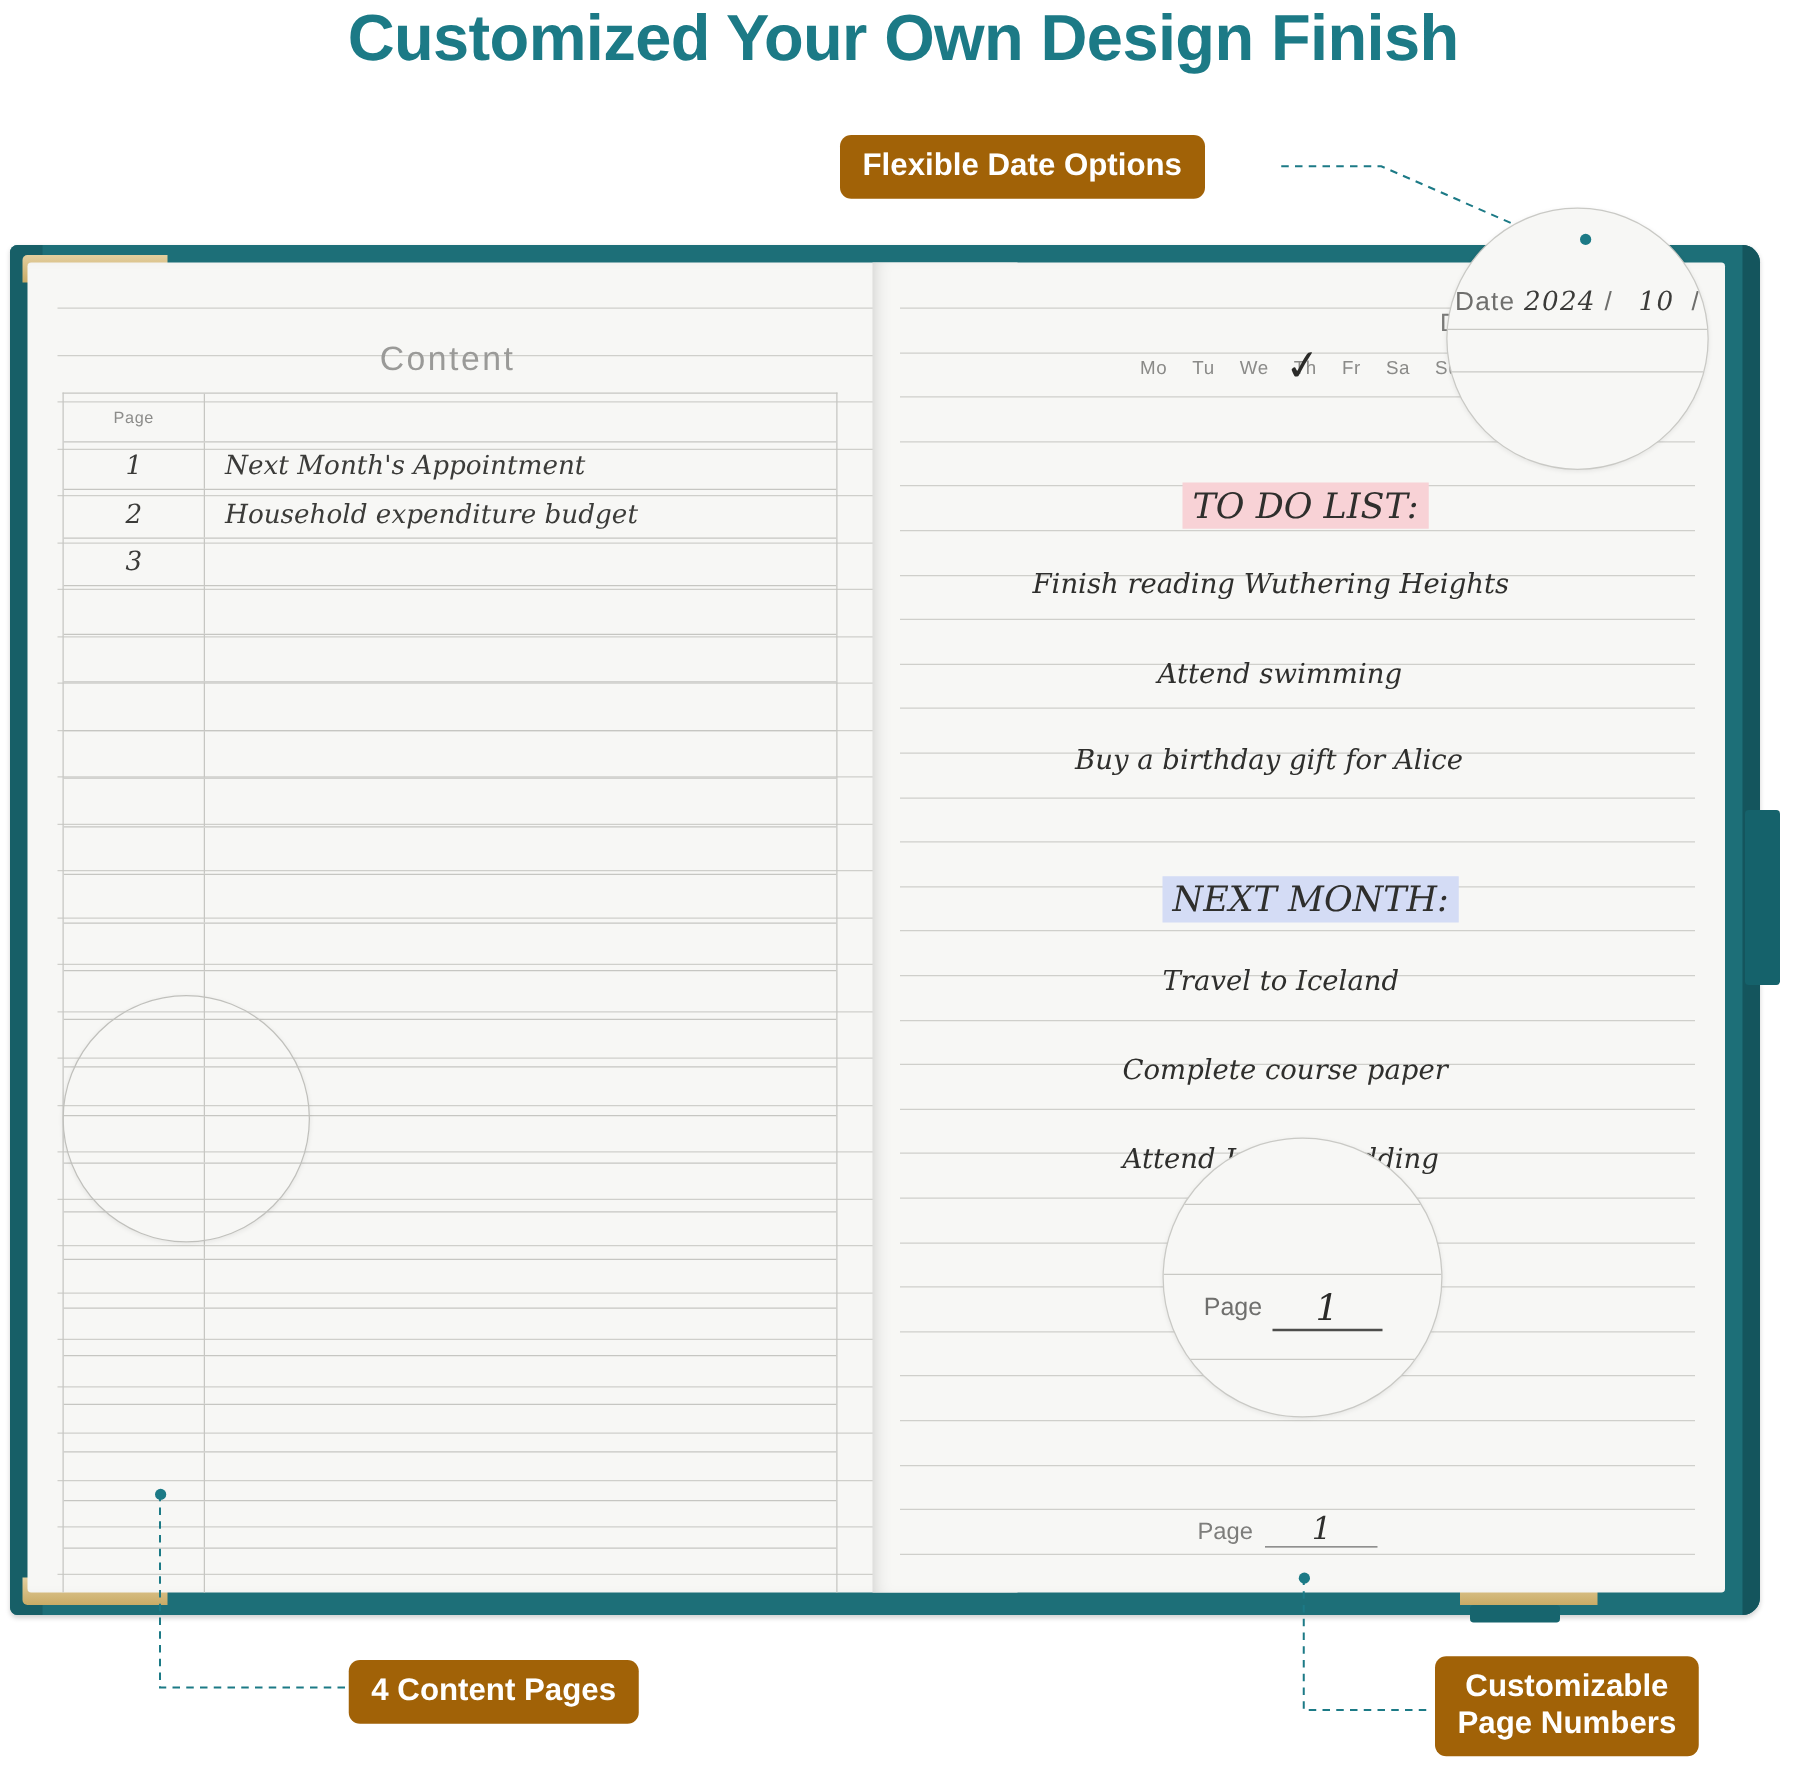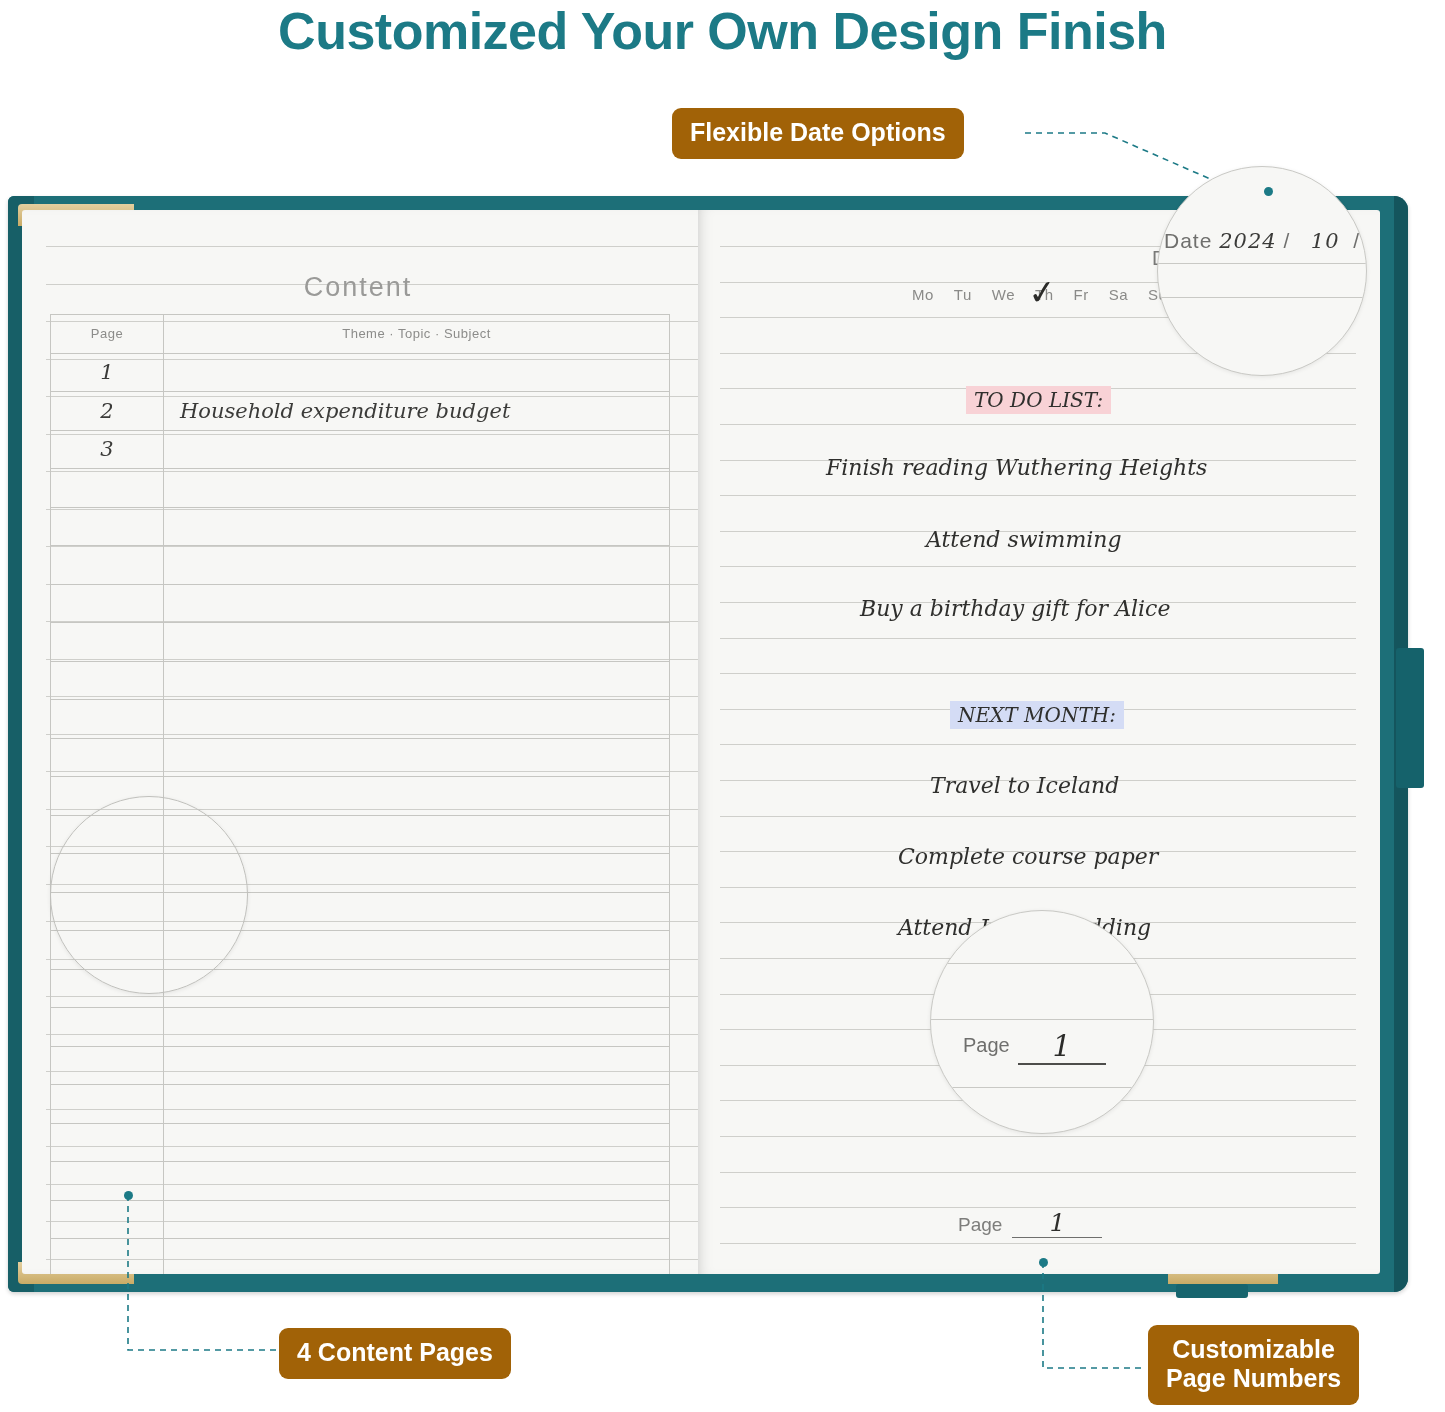--- a/index.html
+++ b/index.html
@@ -209,24 +209,23 @@
     font-size: 34px;
     color: #2b2b29;
     font-family: "DejaVu Serif", serif;
     transform: rotate(-6deg);
   }
 
   .hl {
     position: absolute;
     font-family: "DejaVu Serif", serif;
     font-style: italic;
-    font-size: 20px;
+    font-size: 28px;
     color: #2f2f2d;
     padding: 2px 8px;
-    margin-left: 20px;
   }
   .hl-pink { background: #f8d2d6; }
   .hl-blue { background: #d4dcf5; }
 
   .note {
     position: absolute;
     font-family: "DejaVu Serif", serif;
     font-style: italic;
     font-size: 22px;
     color: #2f2f2d;
@@ -349,24 +348,24 @@
         <div class="rule" style="top: 898.5px; left: 24px; right: 22px;"></div>
         <div class="rule" style="top: 936px; left: 24px; right: 22px;"></div>
         <div class="rule" style="top: 973.5px; left: 24px; right: 22px;"></div>
         <div class="rule" style="top: 1011px; left: 24px; right: 22px;"></div>
         <div class="rule" style="top: 1048.5px; left: 24px; right: 22px;"></div>
       </div>
     <div class="content-title">Content</div>
     <div class="ctable" id="content-table">
         <div class="crow head">
           <div class="ccell-page">Page</div>
-          <div class="ccell-theme">Theme · Topic · Subject</div>
         </div>
         <div class="crow">
           <div class="ccell-page hand">1</div>
+          <div class="ccell-theme hand">Next Month's Appointment</div>
         </div>
         <div class="crow">
           <div class="ccell-page hand">2</div>
           <div class="ccell-theme hand">Household expenditure budget</div>
         </div>
         <div class="crow">
           <div class="ccell-page hand">3</div>
         </div>
         <div class="crow">
           <div class="ccell-page"></div>

